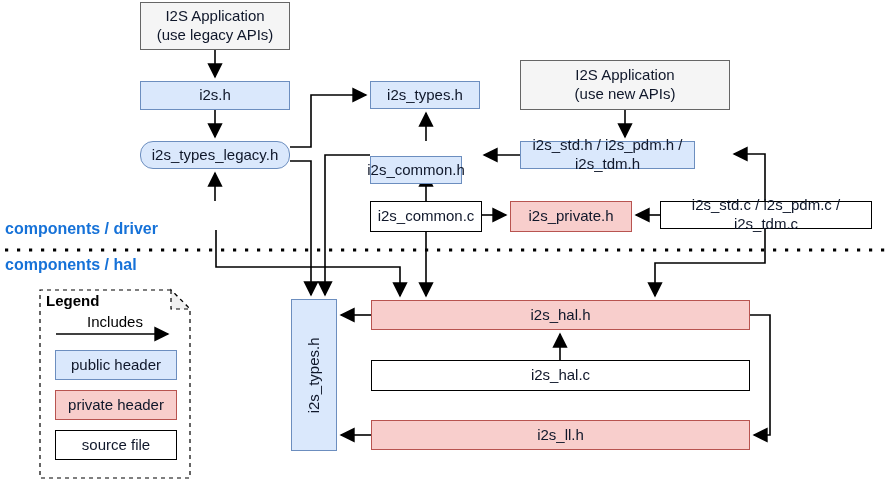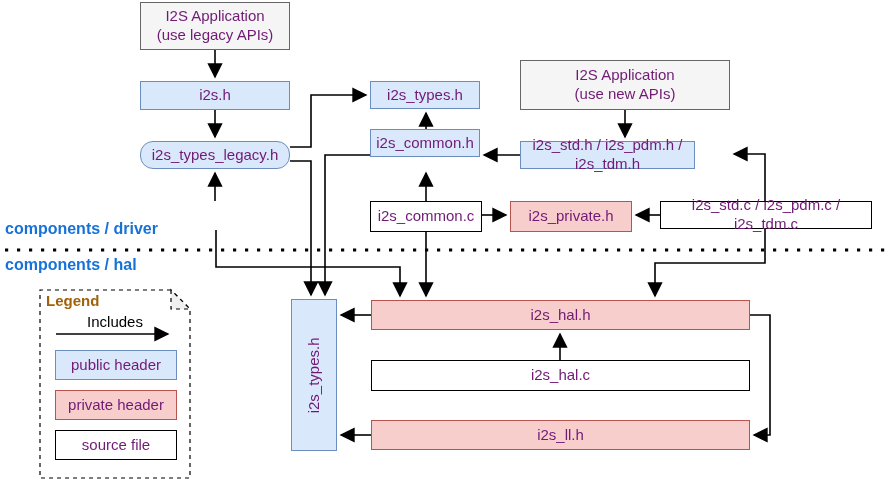--- a/index.html
+++ b/index.html
@@ -9,35 +9,35 @@
     background:#ffffff;
     font-family:"Liberation Sans", sans-serif;
     overflow:hidden;
   }
   svg.edges{position:absolute;left:0;top:0;width:893px;height:482px;}
   .node{
     position:absolute;
     box-sizing:border-box;
     display:flex;align-items:center;justify-content:center;
     text-align:center;
-    font-size:15px;color:#701a75;
+    font-size:15px;color:#0f172a;
     border:1px solid #000;background:#fff;
     line-height:1.25;
   }
   .node.public{background:#dae8fc;border-color:#6c8ebf;}
   .node.private{background:#f8cecc;border-color:#b85450;}
   .node.app{background:#f5f5f5;border-color:#666666;font-size:15px;}
   .node.source{background:#ffffff;border-color:#000000;}
   .node.vert span{transform:rotate(-90deg);white-space:nowrap;display:block;}
   .section-label{
     position:absolute;
     font-weight:bold;font-size:16px;color:#1672d8;
     white-space:nowrap;
   }
-  .legend-title{position:absolute;font-weight:bold;font-size:15px;color:#a16207;}
+  .legend-title{position:absolute;font-weight:bold;font-size:15px;color:#000000;}
   .legend-includes{position:absolute;font-size:15px;color:#000;text-align:center;}
 </style>
 </head>
 <body>
 
 <div class="canvas">
 
   <svg class="edges" viewBox="0 0 893 482">
     <defs>
       <marker id="arr" viewBox="0 0 10 10" refX="9" refY="5" markerWidth="9.5" markerHeight="9.5" orient="auto-start-reverse">
@@ -85,21 +85,21 @@
   </div>
   <div class="node public" style="left:140px;top:81px;width:150px;height:29px;">
     <span>i2s.h</span>
   </div>
   <div class="node public" style="left:140px;top:141px;width:150px;height:28px;border-radius:13px;">
     <span>i2s_types_legacy.h</span>
   </div>
   <div class="node public" style="left:370px;top:81px;width:110px;height:28px;">
     <span>i2s_types.h</span>
   </div>
-  <div class="node public" style="left:370px;top:129px;width:110px;height:28px;text-align:right;">
+  <div class="node public" style="left:370px;top:156px;width:92px;height:28px;text-align:right;">
     <span>i2s_common.h</span>
   </div>
   <div class="node source" style="left:370px;top:201px;width:112px;height:31px;">
     <span>i2s_common.c</span>
   </div>
   <div class="node app" style="left:520px;top:60px;width:210px;height:50px;">
     <div><span>I2S Application</span><br><span>(use new APIs)</span></div>
   </div>
   <div class="node public" style="left:520px;top:141px;width:175px;height:28px;">
     <span>i2s_std.h / i2s_pdm.h / i2s_tdm.h</span>

